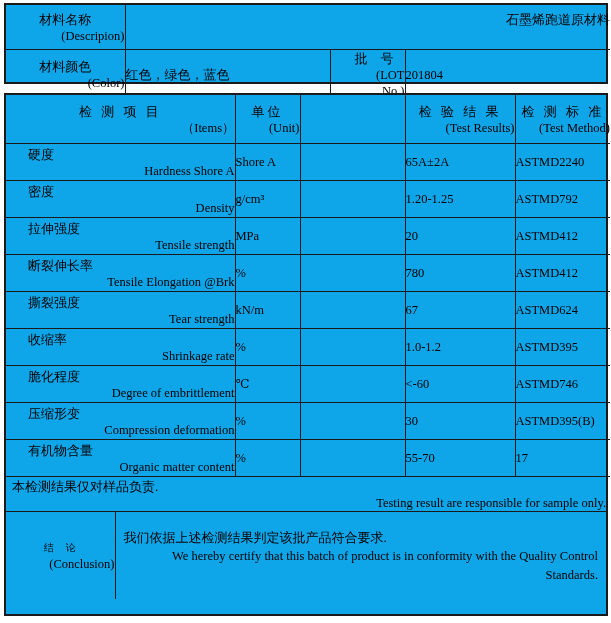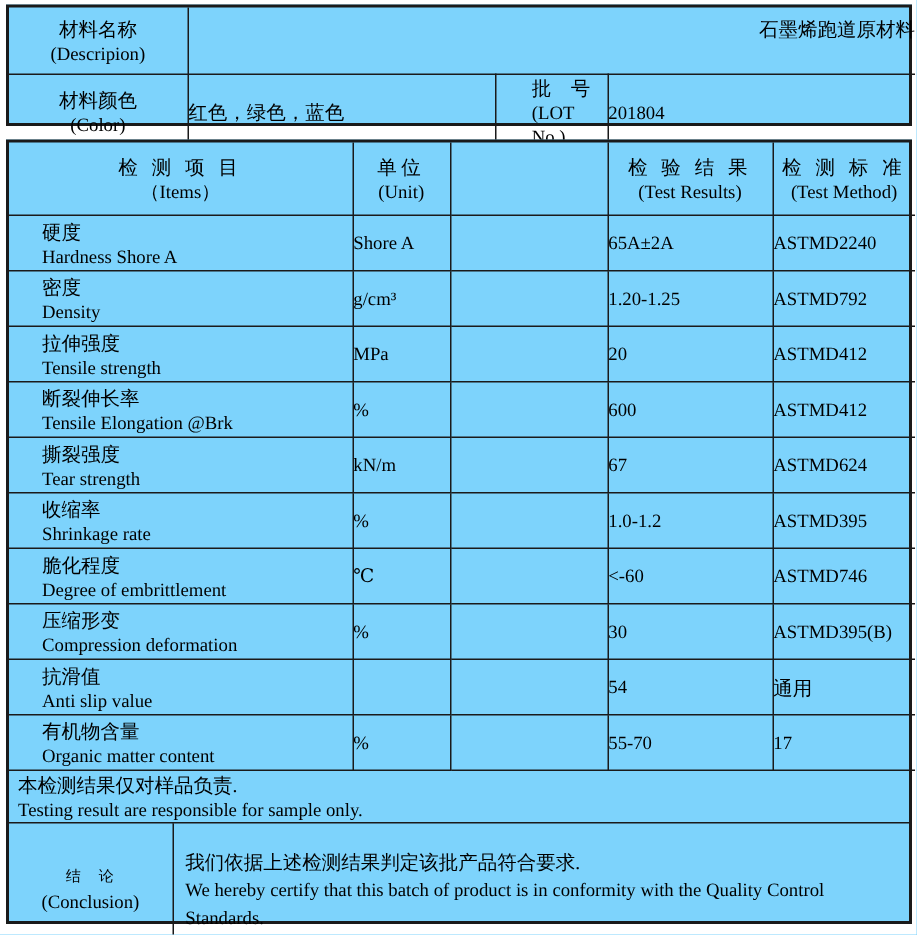--- a/index.html
+++ b/index.html
@@ -1,27 +1,27 @@
 <!DOCTYPE html>
 <html><head>
 <meta charset="utf-8">
 <style>
   html,body{margin:0;padding:0;}
   body{
     width:611px;height:623px;background:#ffffff;position:relative;
     font-family:"Liberation Serif","DejaVu Serif",serif;color:#000;
     -webkit-font-smoothing:antialiased;
   }
-  .tbl{position:absolute;border:2px solid #1a1a1a;box-sizing:border-box;background:#7dd3fc;}
+  .tbl{position:absolute;border:2px solid #1a1a1a;box-sizing:border-box;background:#0ea5e9;}
   table{border-collapse:collapse;width:100%;table-layout:fixed;}
   td{border-right:1px solid #1a1a1a;border-bottom:1px solid #1a1a1a;padding:0;vertical-align:middle;overflow:hidden;}
   td:last-child{border-right:none;}
   .last-row td{border-bottom:none;}
   .zh{font-size:13px;line-height:17px;}
-  .en{font-size:12.5px;line-height:16px;}
+  .en{font-size:12.5px;line-height:16px;text-align:right;}
   .ctr{text-align:left;}
   
   #info-table{left:4px;top:3px;width:604px;height:81px;}
   #info-table td{height:38px;}
   .info-label{text-align:center;}
   .name-val{text-align:right;padding-left:8px;vertical-align:top;padding-top:6px;}
   .lot-label{text-align:left;padding-left:24px;}
   
   #main-table{left:4px;top:93px;width:604px;height:523px;}
   .hdr td{height:48px;text-align:center;}
@@ -131,21 +131,21 @@
       <td class="ctr en">20</td>
       <td class="ctr en">ASTMD412</td>
     </tr>
     <tr class="trow">
       <td class="items">
         <div class="zh">断裂伸长率</div>
         <div class="en">Tensile Elongation @Brk</div>
       </td>
       <td class="ctr en">%</td>
       <td class="ctr en"></td>
-      <td class="ctr en">600</td>
+      <td class="ctr en">780</td>
       <td class="ctr en">ASTMD412</td>
     </tr>
     <tr class="trow">
       <td class="items">
         <div class="zh">撕裂强度</div>
         <div class="en">Tear strength</div>
       </td>
       <td class="ctr en">kN/m</td>
       <td class="ctr en"></td>
       <td class="ctr en">67</td>
@@ -173,30 +173,20 @@
     </tr>
     <tr class="trow">
       <td class="items">
         <div class="zh">压缩形变</div>
         <div class="en">Compression deformation</div>
       </td>
       <td class="ctr en">%</td>
       <td class="ctr en"></td>
       <td class="ctr en">30</td>
       <td class="ctr en">ASTMD395(B)</td>
-    </tr>
-    <tr class="trow">
-      <td class="items">
-        <div class="zh">抗滑值</div>
-        <div class="en">Anti slip value</div>
-      </td>
-      <td class="ctr en"></td>
-      <td class="ctr en"></td>
-      <td class="ctr en">54</td>
-      <td class="ctr zh">通用</td>
     </tr>
     <tr class="trow">
       <td class="items">
         <div class="zh">有机物含量</div>
         <div class="en">Organic matter content</div>
       </td>
       <td class="ctr en">%</td>
       <td class="ctr en"></td>
       <td class="ctr en">55-70</td>
       <td class="ctr en">17</td>

